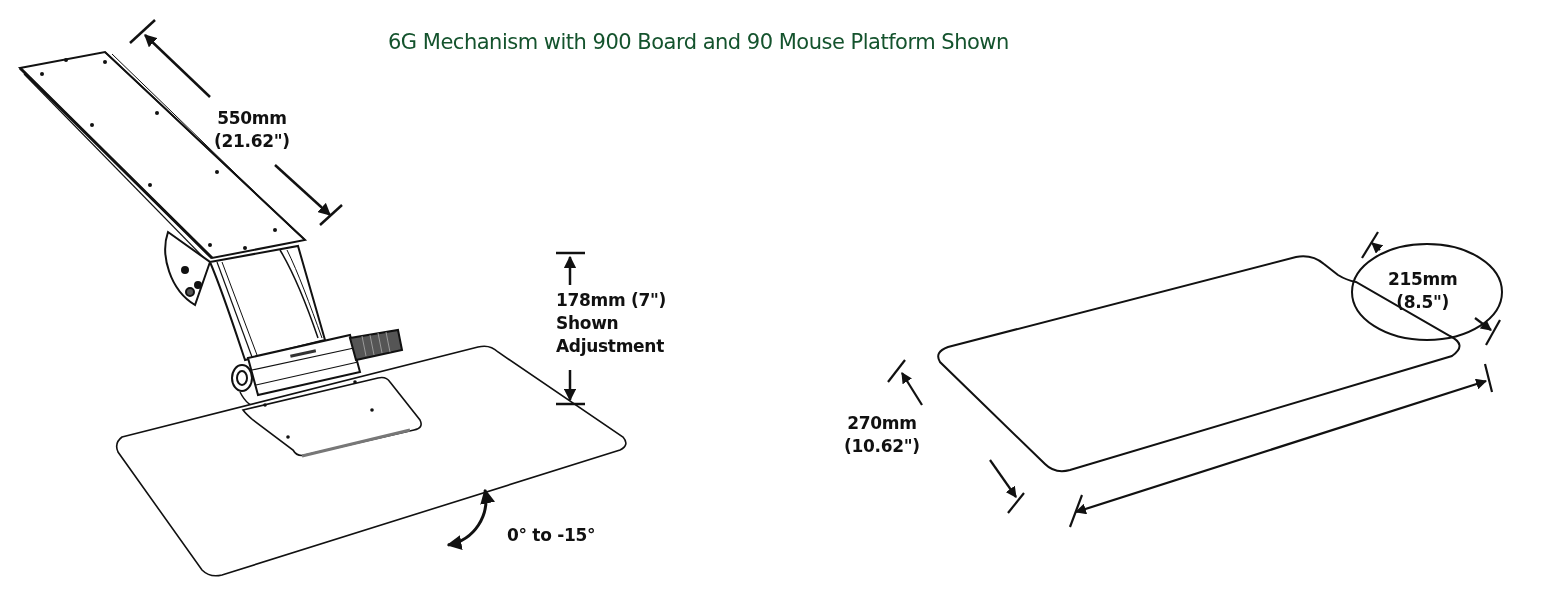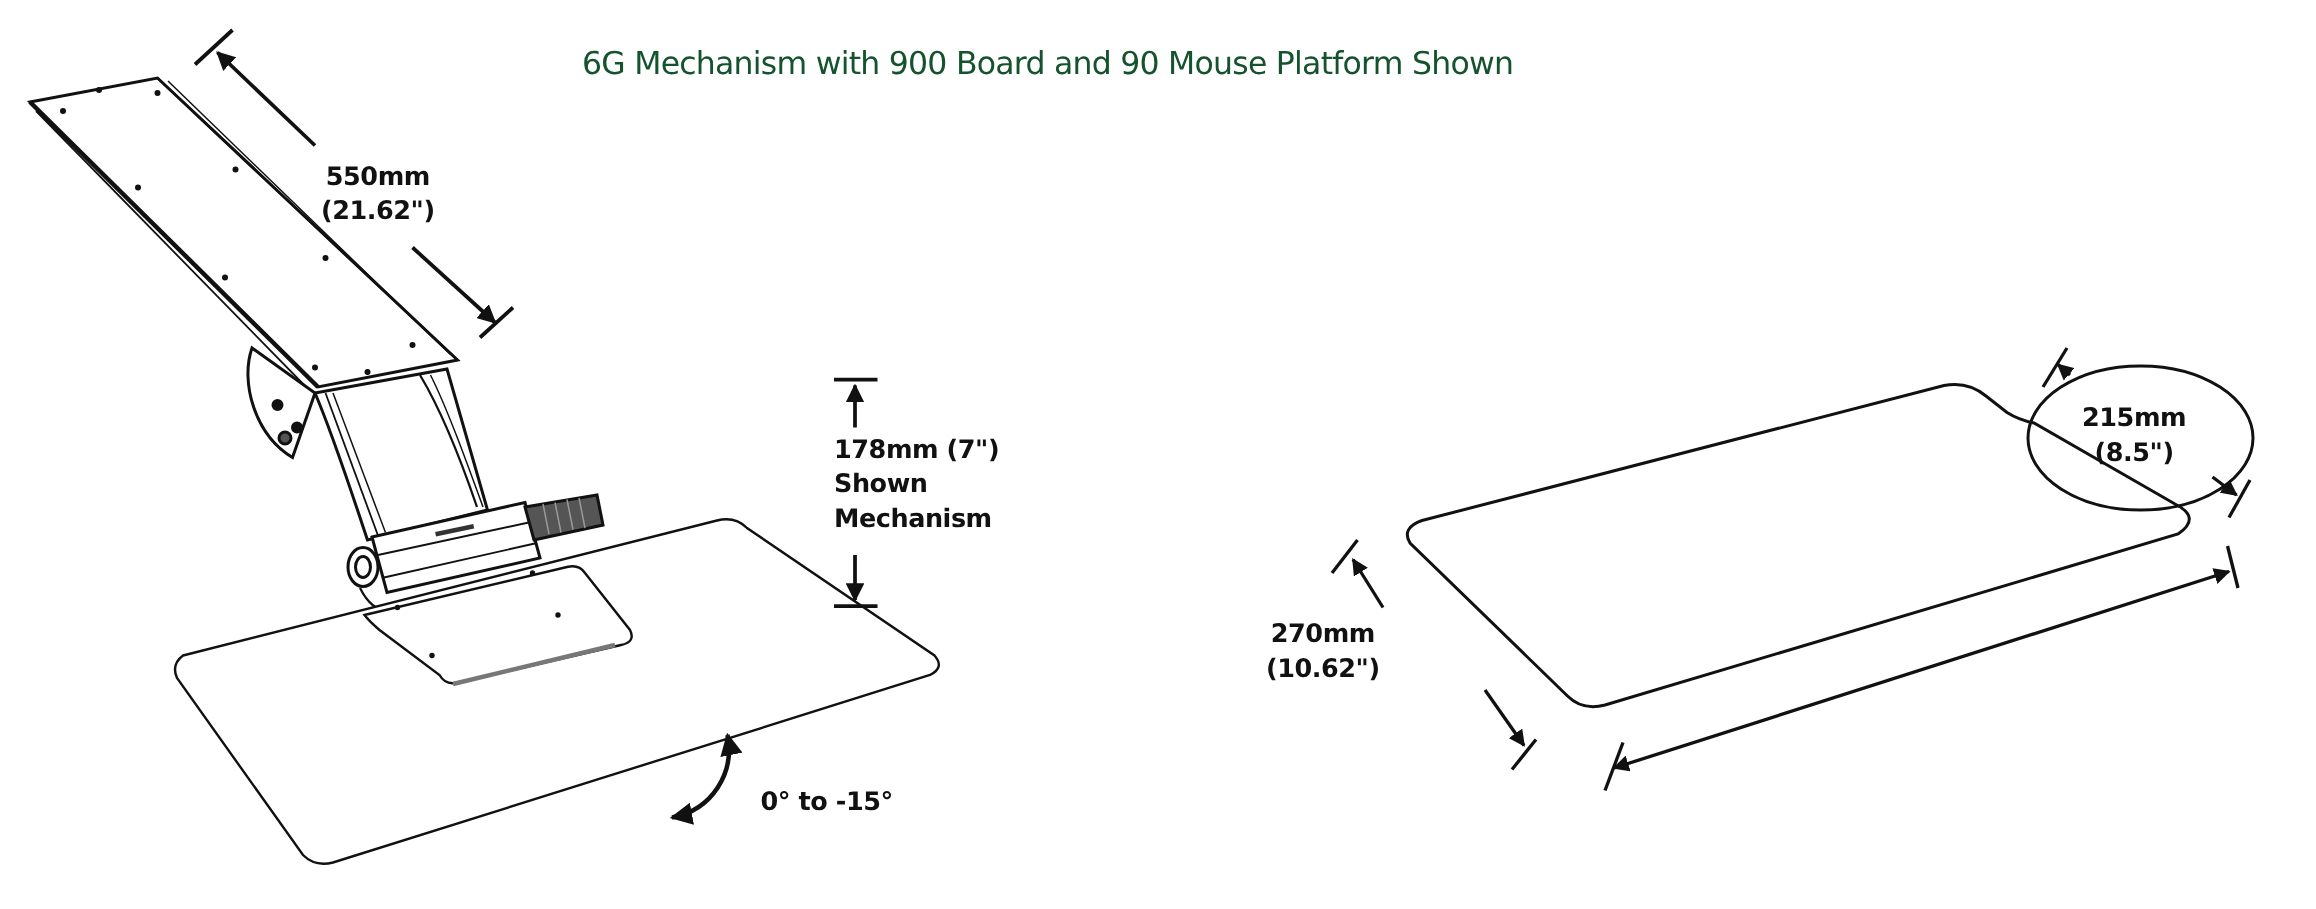--- a/index.html
+++ b/index.html
@@ -128,21 +128,21 @@
 </svg>
 
 <div class="lbl c" style="left:214px; top:107px;">
   <div>550mm</div>
   <div>(21.62")</div>
 </div>
 
 <div class="lbl" style="left:556px; top:289px;">
   <div>178mm (7")</div>
   <div>Shown</div>
-  <div>Mechanism</div>
+  <div>Adjustment</div>
 </div>
 
 <div class="lbl" style="left:507px; top:524px;">0° to -15°</div>
 
 <div class="lbl c" style="left:844px; top:412px;">
   <div>270mm</div>
   <div>(10.62")</div>
 </div>
 
 <div class="lbl c" style="left:1388px; top:268px;">

